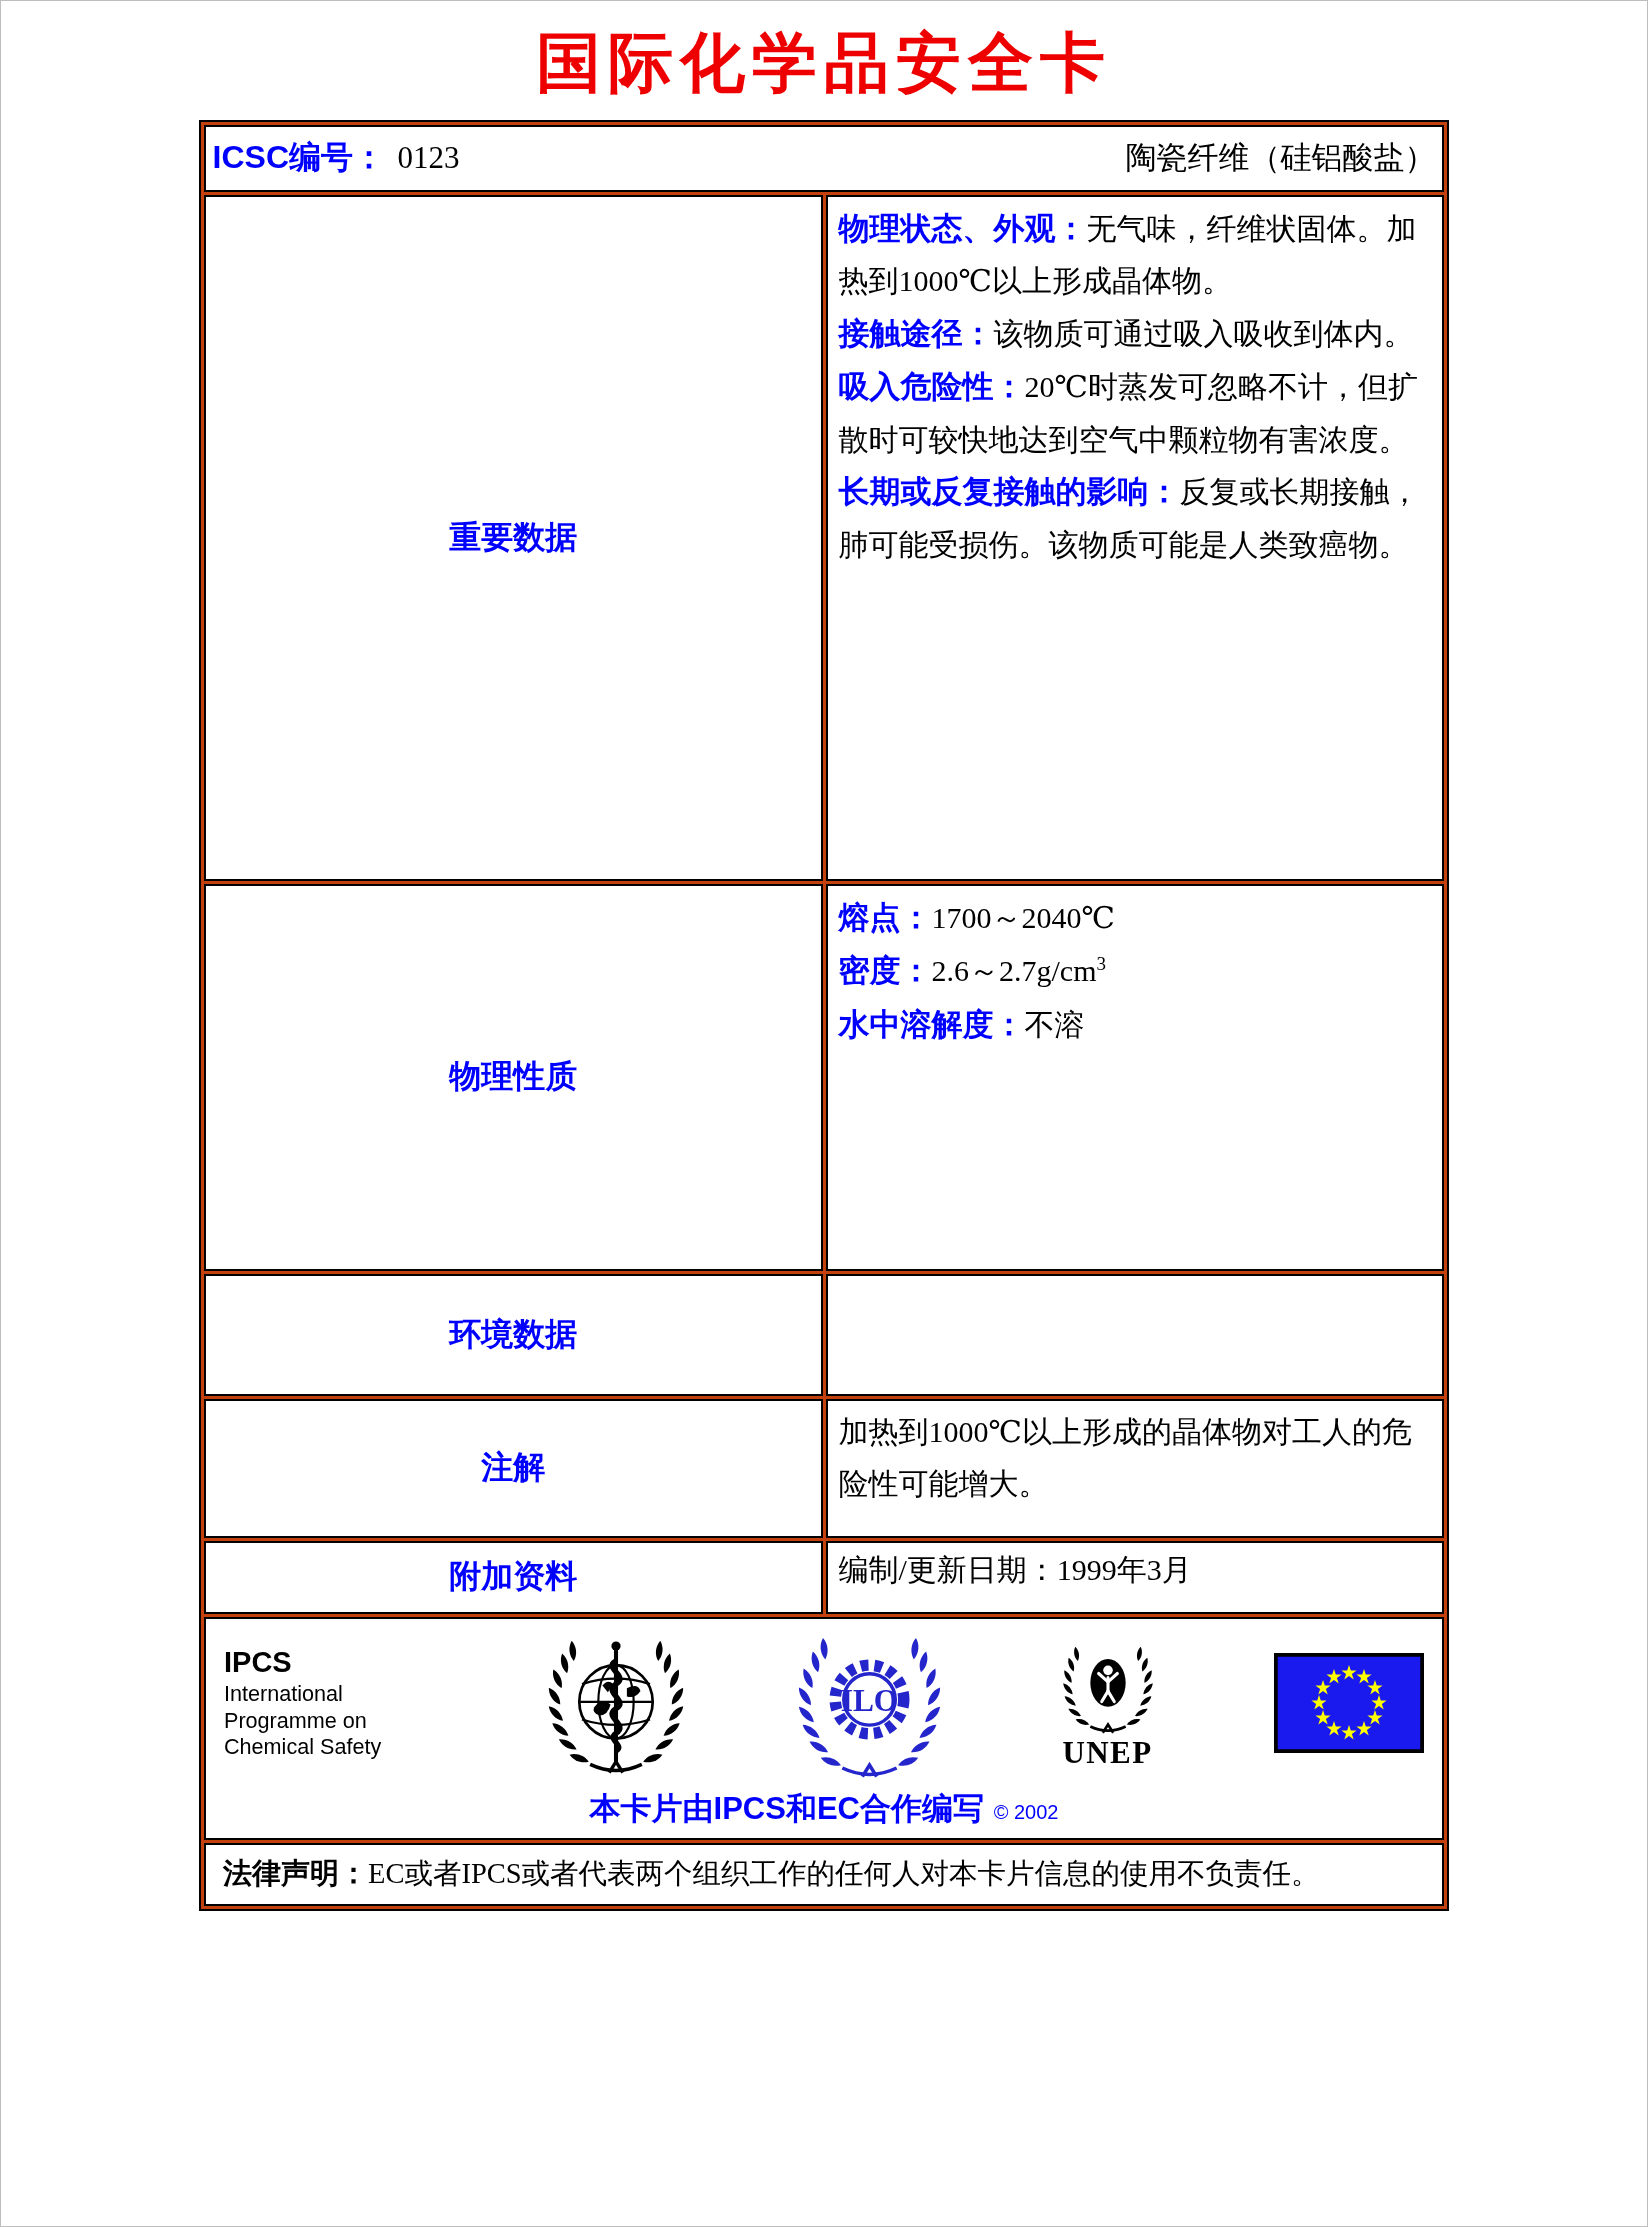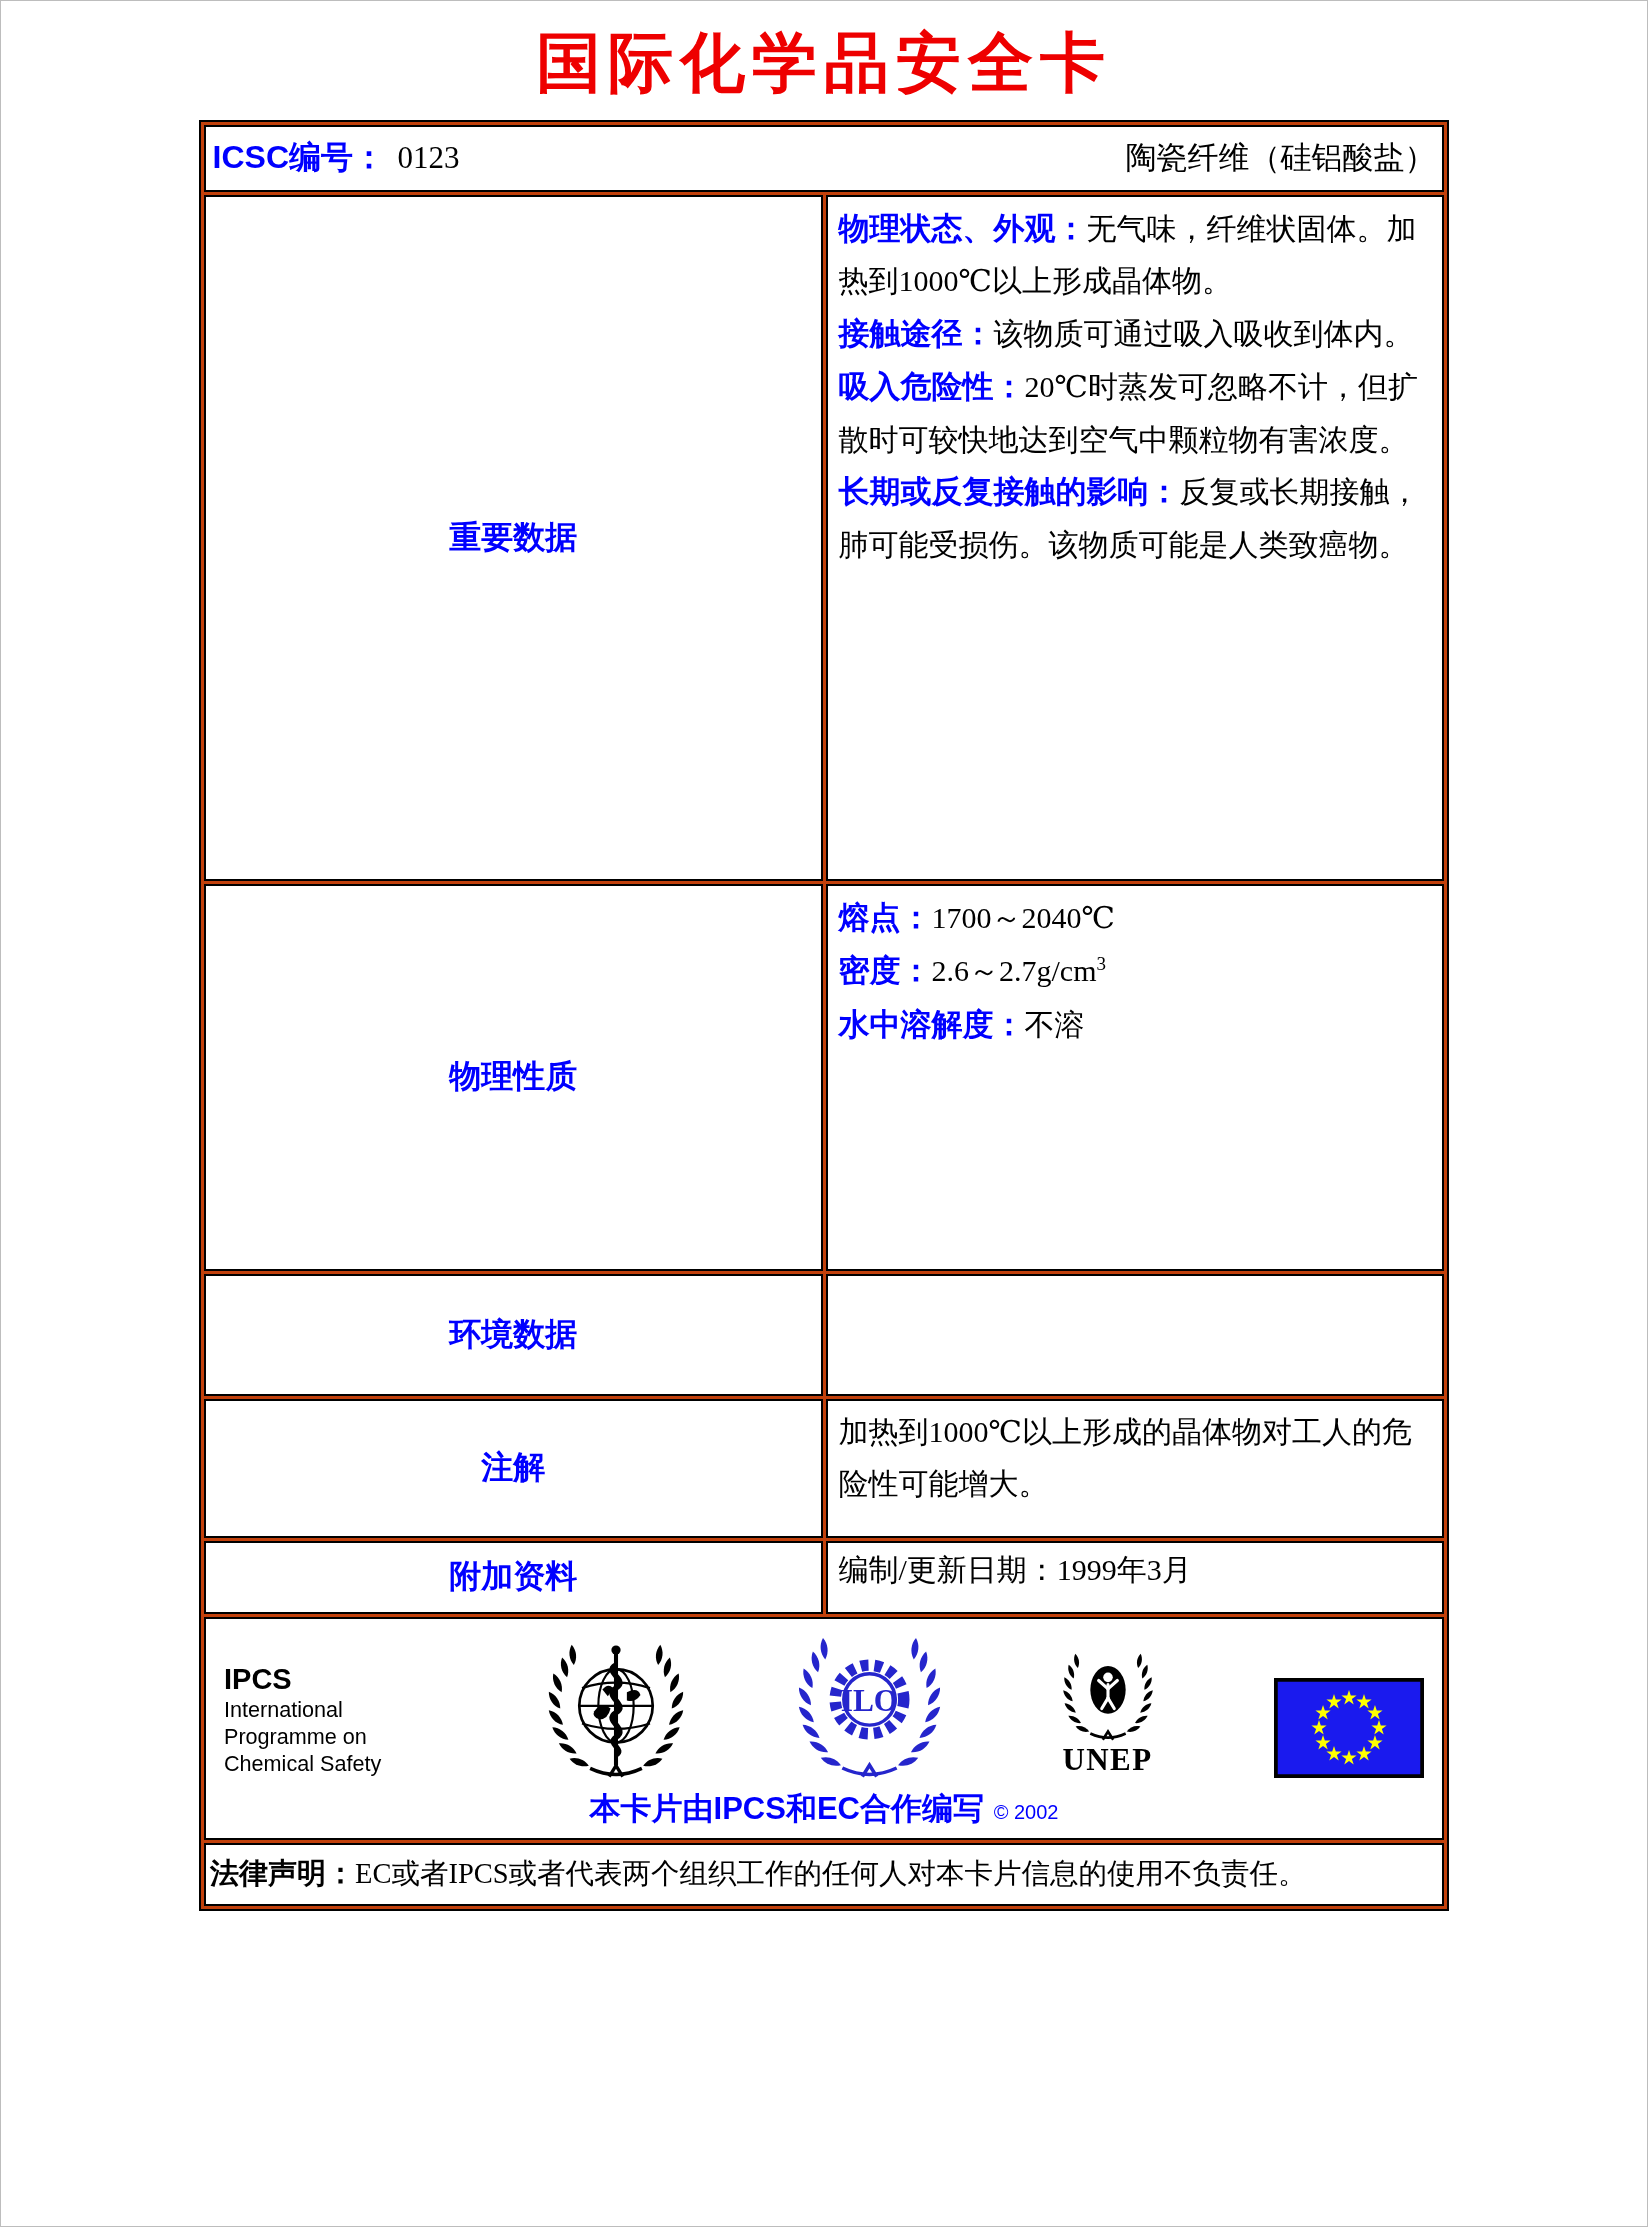--- a/index.html
+++ b/index.html
@@ -37,37 +37,37 @@
   .substance{font-size:31px;color:#000;}
   p.item{margin:0;}
   .ilabel{
     font-family:"Liberation Sans","DejaVu Sans",sans-serif;
     font-weight:bold;font-size:31px;color:#0000ff;
   }
   .itext{color:#000;}
   sup.unit-sup{font-size:19px;line-height:0;}
   
   td.footer-cell{padding:8.4px 18px;vertical-align:top;}
-  .logos-row{display:flex;align-items:flex-end;justify-content:space-between;}
+  .logos-row{display:flex;align-items:center;justify-content:space-between;}
   .ipcs-block{font-family:"Liberation Sans","DejaVu Sans",sans-serif;color:#000;width:209px;}
   .ipcs-acronym{font-weight:bold;font-size:29px;line-height:1.25;}
   .ipcs-line{font-size:21.6px;line-height:1.25;}
   .unep-block{display:flex;flex-direction:column;align-items:center;}
   .unep-text{
     font-family:"Liberation Serif","DejaVu Serif",serif;
     font-weight:bold;font-size:31px;letter-spacing:1.4px;color:#000;margin-top:-4.2px;
   }
   .coop-line{
     text-align:center;margin-top:9.7px;
     font-family:"Liberation Sans","DejaVu Sans",sans-serif;
     font-weight:bold;font-size:31px;color:#0000ff;
   }
   .copyright{font-weight:normal;font-size:20px;margin-left:9.7px;}
   
-  td.legal-cell{padding:7px 4px;vertical-align:middle;font-size:28.5px;}
+  td.legal-cell{padding:7px 17px;vertical-align:middle;font-size:28.5px;}
   .legal-label{
     font-family:"Liberation Sans","DejaVu Sans",sans-serif;
     font-weight:bold;color:#000;font-size:29px;
   }
   svg{display:block;}
   .ilo-letters{
     font-family:"Liberation Serif","DejaVu Serif",serif;
     font-weight:bold;
   }
 </style>

